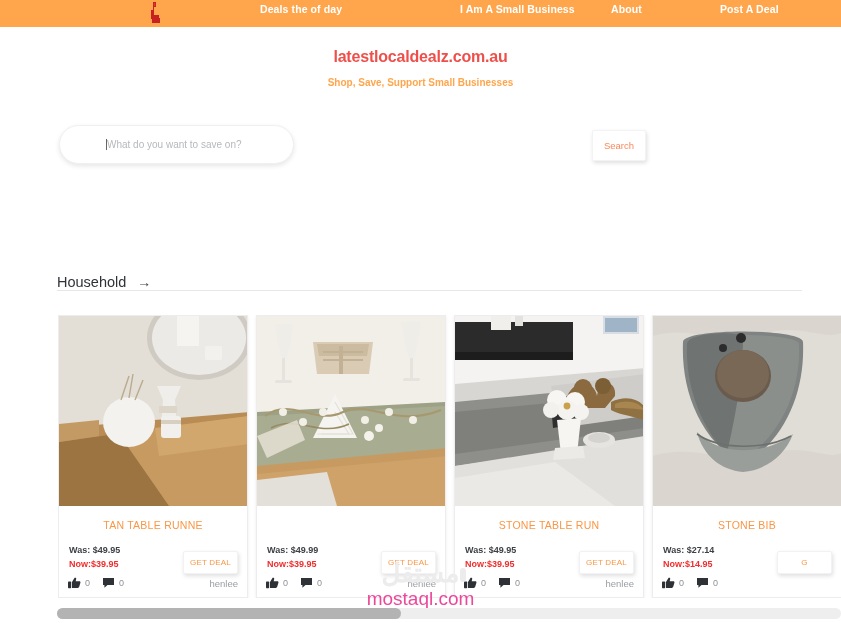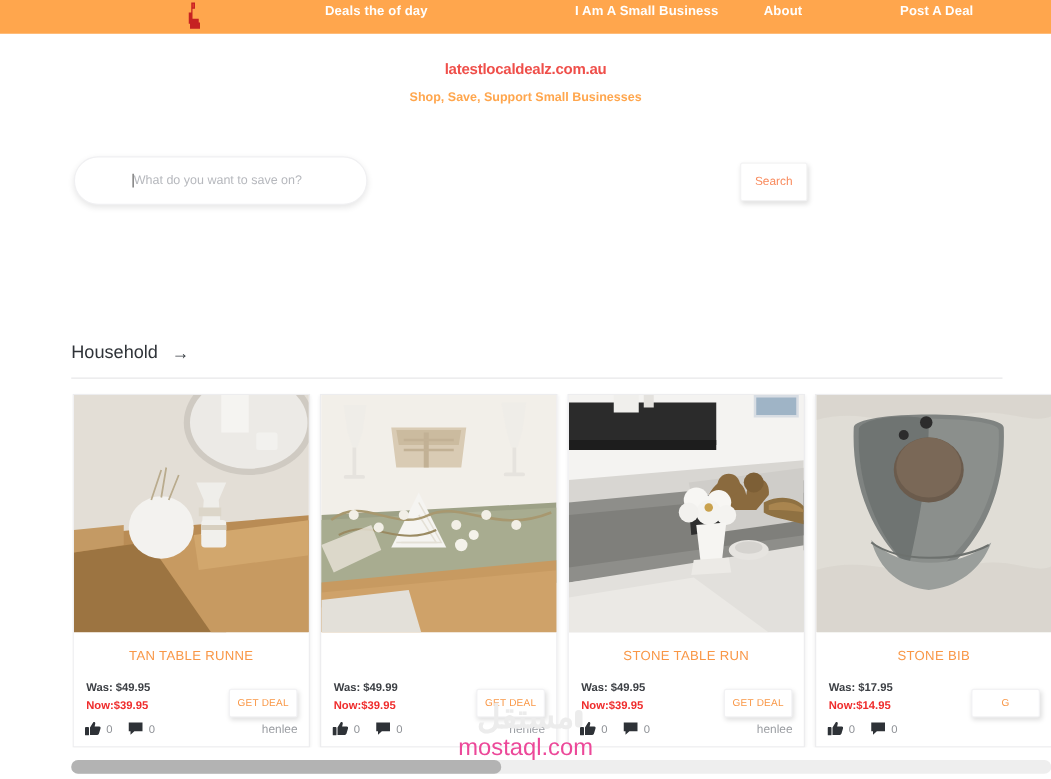--- a/index.html
+++ b/index.html
@@ -41,21 +41,21 @@
   .nav-item.n2 { left: 611px; }
   .nav-item.n3 { left: 720px; }
 
   
   .brand-wrap {
     position: absolute; left: 0; top: 48px; width: 841px;
     text-align: center;
   }
   .brand-title {
     color: #ef4f4a;
-    font-size: 12px;
+    font-size: 16px;
     font-weight: bold;
     letter-spacing: -.2px;
     margin: 0;
   }
   .brand-tag {
     color: #ffa64d;
     font-size: 10px;
     font-weight: bold;
     margin-top: 11px;
   }
@@ -101,21 +101,20 @@
     display: flex; align-items: center; justify-content: center;
     cursor: pointer;
   }
 
   
   .section {
     position: absolute; left: 57px; top: 274px; width: 745px;
   }
   .section-head {
     display: flex; align-items: center; gap: 11px;
-    padding-bottom: 12px;
     border-bottom: 1px solid #e7e7e9;
   }
   .section-title {
     font-size: 14.5px;
     color: #2f3338;
     font-weight: normal;
   }
   .arrow-icon {
     color: #3a3f45; font-size: 14px; line-height: 1; cursor: pointer;
   }
@@ -457,21 +456,21 @@
         <ellipse cx="90" cy="60" rx="28" ry="26" fill="#6b5b4c"></ellipse>
         <ellipse cx="90" cy="58" rx="26" ry="24" fill="#7a6857"></ellipse>
         <circle cx="88" cy="22" r="5" fill="#2c2c2c"></circle>
         <circle cx="70" cy="32" r="4" fill="#2c2c2c"></circle>
         <path d="M44 116 C66 140 112 140 140 118 C132 140 112 154 90 156 C68 154 50 140 44 116 Z" fill="#9a9e9b"></path>
         <path d="M44 118 C66 134 112 134 138 120" stroke="#6d716e" stroke-width="1.6" fill="none"></path>
       </svg>
     </div>
     <div class="card-title">STONE BIB</div>
     <div class="card-prices">
-      <div class="was">Was: $17.95</div>
+      <div class="was">Was: $27.14</div>
       <div class="now">Now:$14.95</div>
     </div>
     <div class="deal-btn">G</div>
     <div class="card-foot">
       <div class="stat">
         <span>
           <svg class="thumb-svg" width="13" height="12" viewBox="0 0 13 12">
             <path d="M4 5 L6.6 0.8 C7.6 0.4 8.4 1 8.2 2 L7.7 4.2 L11.4 4.2 C12.2 4.2 12.7 4.9 12.4 5.7 L11.2 9.8 C11 10.5 10.5 10.9 9.8 10.9 L4 10.9 Z" fill="#2e3237"></path>
             <rect x="0" y="4.6" width="3.2" height="6.6" rx="0.7" fill="#2e3237"></rect>
           </svg>

